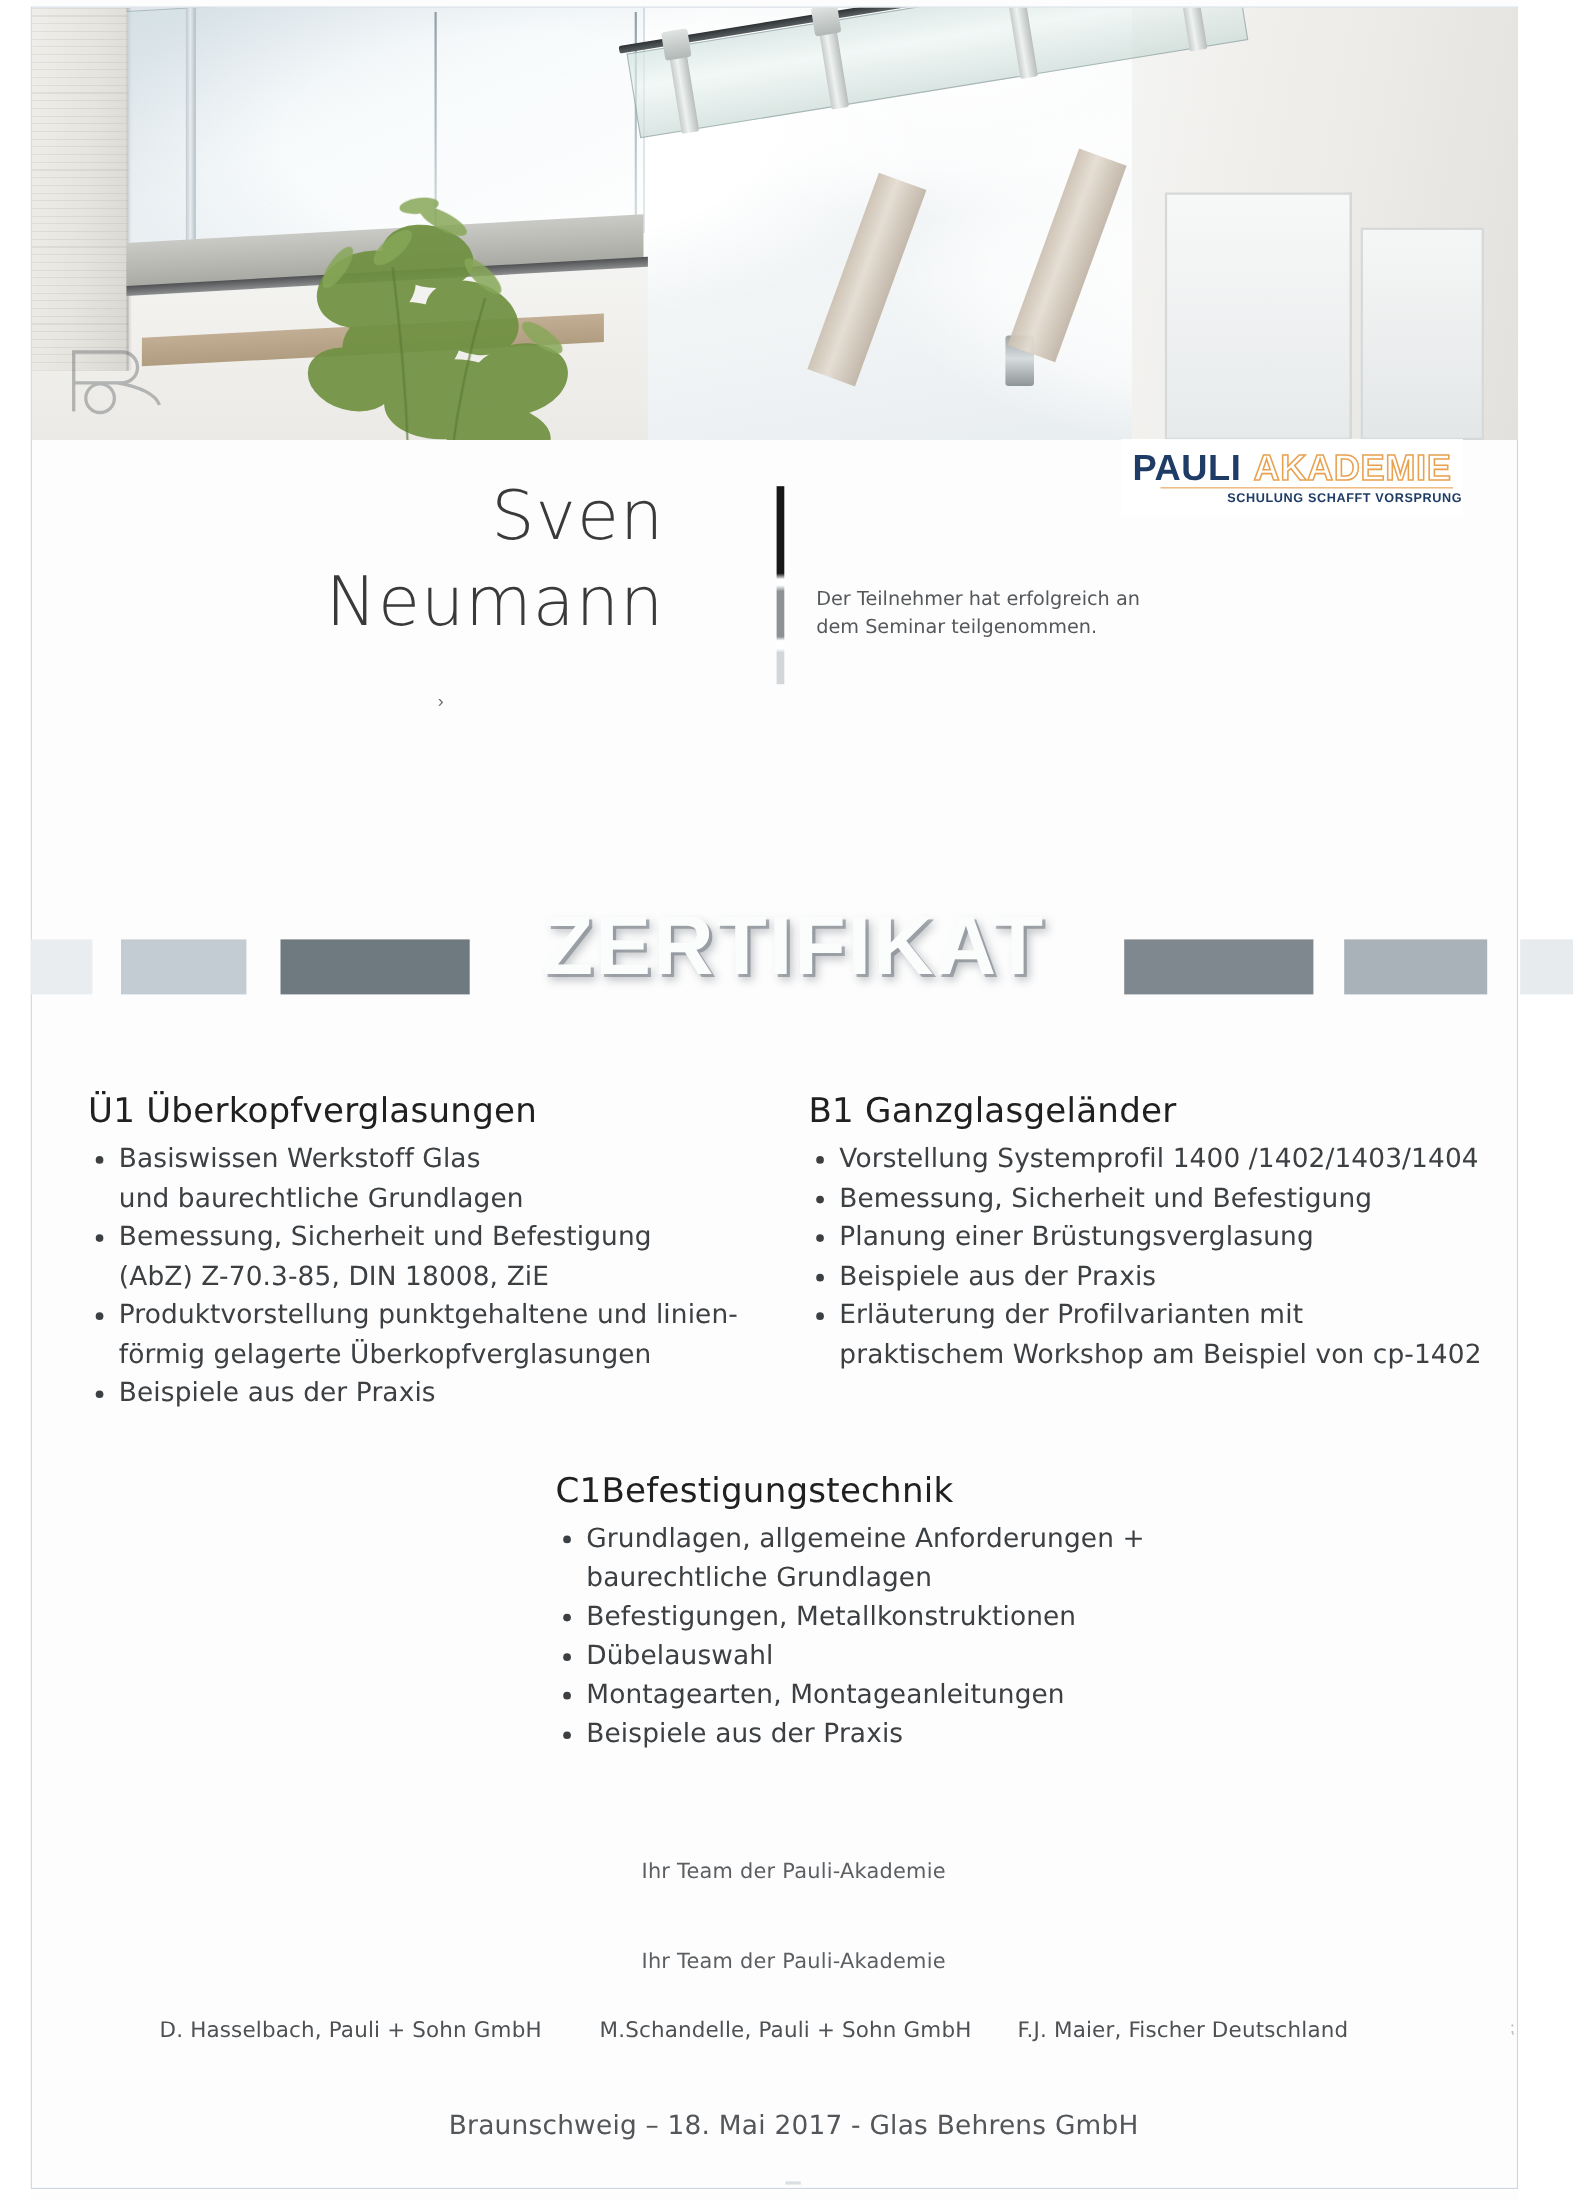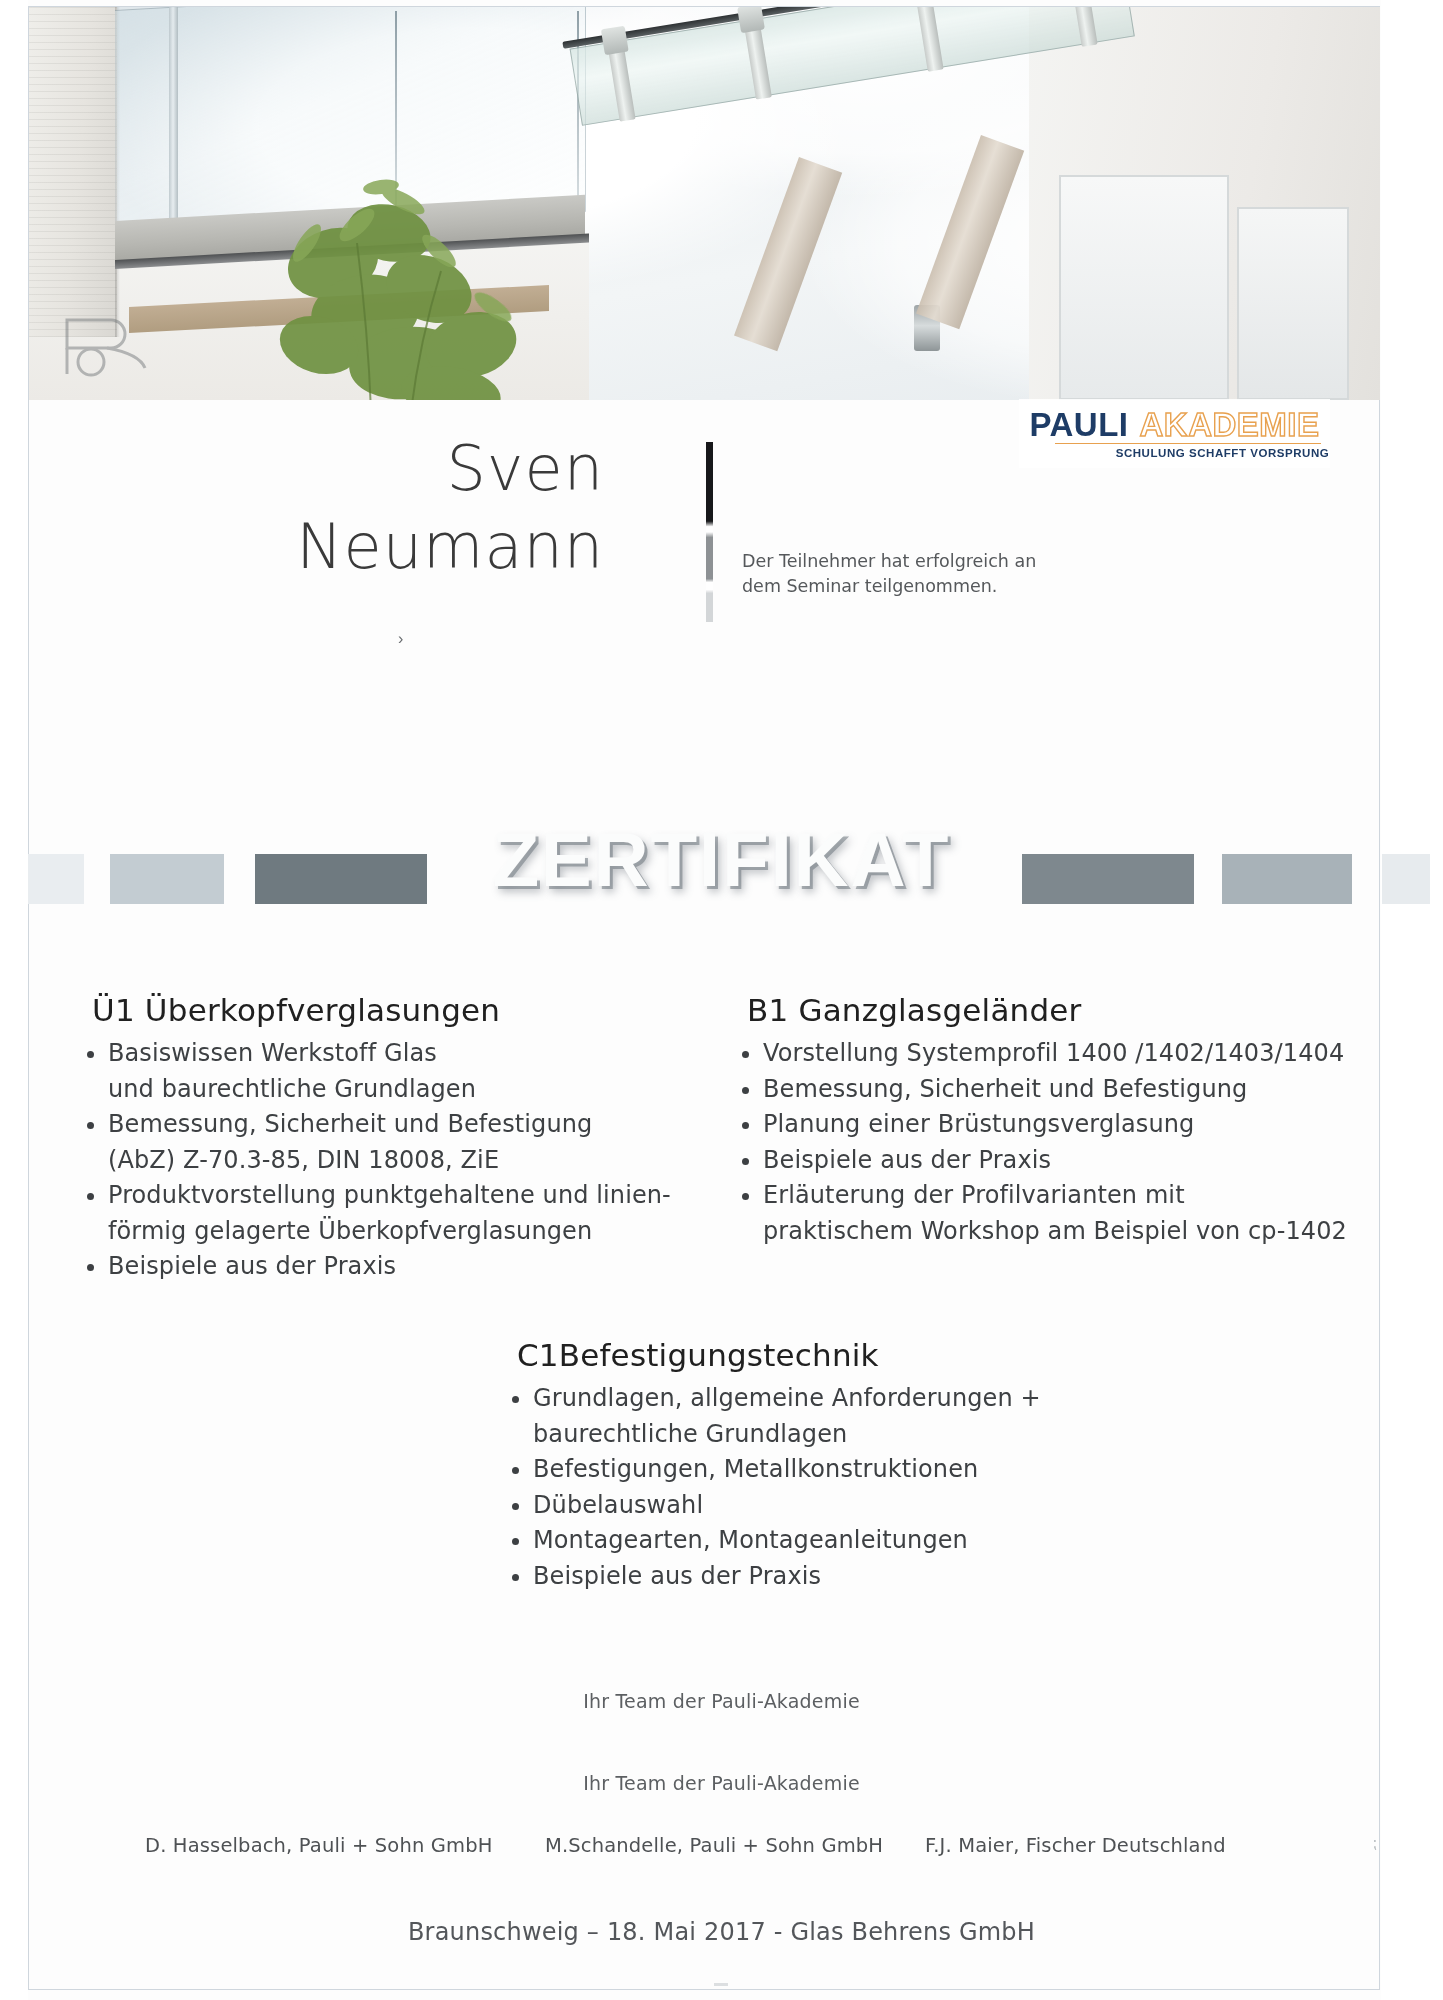--- a/index.html
+++ b/index.html
@@ -185,21 +185,21 @@
     padding-right:26px;white-space:nowrap;
     font-family:"DejaVu Sans","Liberation Sans",sans-serif;
   }
   .name-divider{
     position:absolute;left:706px;top:12px;width:7px;height:180px;
     background:linear-gradient(180deg,#17181a 0%,#17181a 44%,#ffffff 47%,#ffffff 50%,#8d9194 53%,#8d9194 76%,#ffffff 78%,#ffffff 82%,#d3d6d8 84%,#d3d6d8 100%);
   }
   .name-note{
     position:absolute;left:742px;top:103px;width:400px;
     font-family:"DejaVu Sans","Liberation Sans",sans-serif;
-    font-size:17.5px;line-height:25px;color:#55585b;font-weight:400;margin-top:16px;
+    font-size:17.5px;line-height:25px;color:#55585b;font-weight:400;
   }
   .ink-speck{
     position:absolute;left:398px;top:200px;font-size:16px;color:#6a6d70;
   }
 
   
   .banner{
     position:absolute;left:0;top:816px;width:1443px;height:105px;padding-left:45px;
   }
   .blocks{position:absolute;left:0;top:38px;width:1443px;height:50px;}
@@ -216,21 +216,21 @@
     line-height:96px;
   }
 
   
   .courses{position:absolute;left:0;top:990px;width:1443px;}
   .col{position:absolute;}
   .col-left{left:80px;top:0;width:600px;}
   .col-right{left:735px;top:0;width:660px;}
   .col-center{left:505px;top:345px;width:700px;}
   h2.course-title{
-    margin:0 0 6px 12px;
+    margin:0 0 6px 0;
     font-family:"DejaVu Sans","Liberation Sans",sans-serif;
     font-weight:400;font-size:31px;line-height:40px;color:#202020;
     letter-spacing:.2px;
   }
   ul.course-list{margin:0;padding:0;list-style:none;}
   ul.course-list li{
     position:relative;padding-left:28px;
     font-family:"DejaVu Sans","Liberation Sans",sans-serif;
     font-weight:400;font-size:24px;line-height:35.5px;color:#3d4043;
     letter-spacing:.1px;

